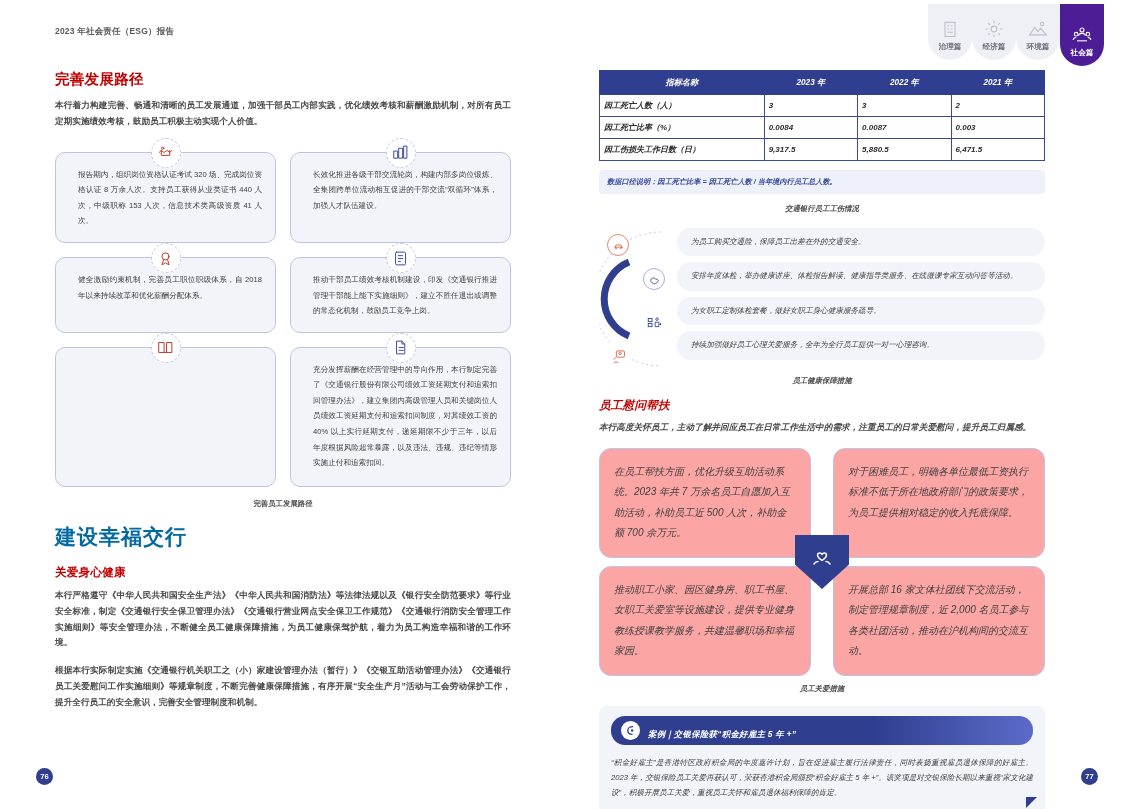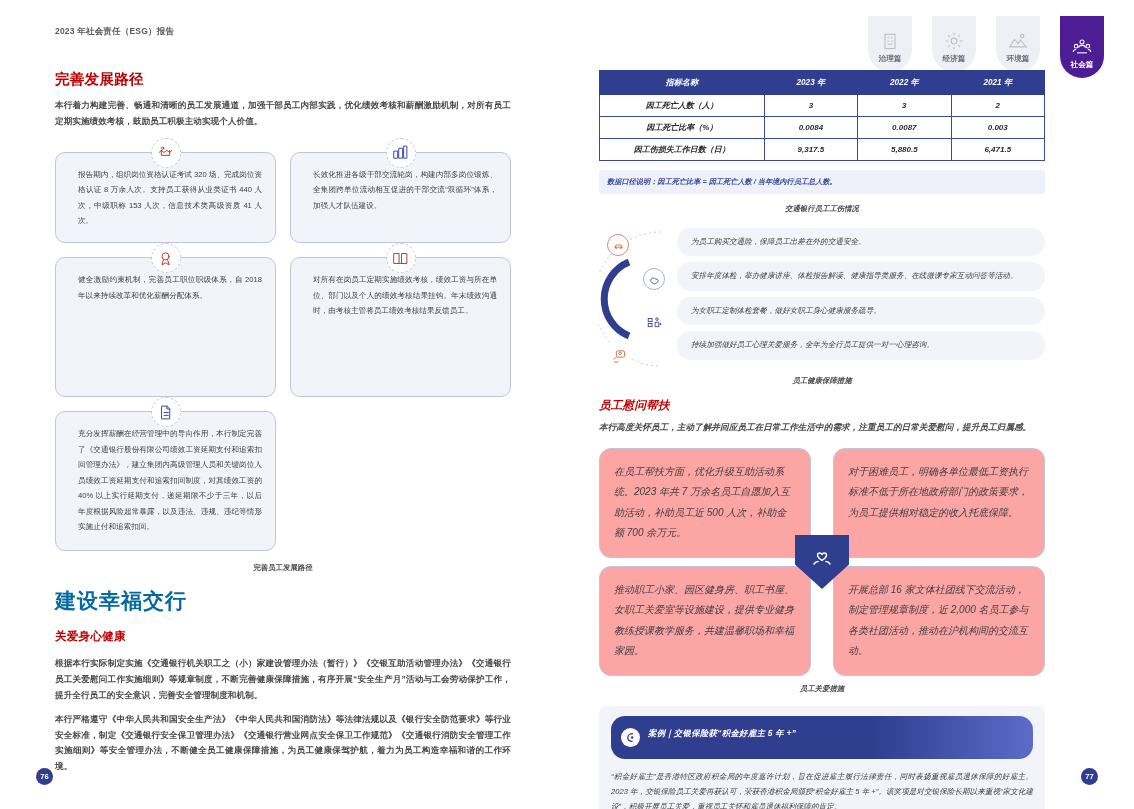--- a/index.html
+++ b/index.html
@@ -55,21 +55,21 @@
 
   
   .rp-content { position: absolute; left: 32px; top: 70px; width: 446px; font-style: italic; }
 
   table.metrics { width: 100%; border-collapse: collapse; }
   table.metrics th {
     background: #2F3E8F; color: #ffffff; font-size: 8.2px; font-weight: bold;
     padding: 6px 4px; border: 1px solid #2F3E8F; text-align: center;
   }
   table.metrics td {
-    font-size: 8px; font-weight: bold; color: #2b2b2b; text-align: center;
+    font-size: 8px; font-weight: bold; color: #2b2b2b; 
     padding: 5px 4px; border: 1px solid #3A4A9E; background: #ffffff;
   }
   table.metrics td.lbl { font-weight: bold; }
 
   .note-bar {
     margin-top: 9px; background: #EEF1FA; border-radius: 4px;
     padding: 7px 8px; text-align: left;
     font-size: 7.2px; color: #3A4A9E; font-weight: bold;
   }
   .tbl-cap {
@@ -102,42 +102,42 @@
     display: flex; align-items: flex-start; justify-content: center;
     padding-top: 11px;
   }
   .pill-badge svg { width: 24px; height: 24px; }
 
   .case-box {
     margin-top: 12px; position: relative;
     background: #F3F4FA; border-radius: 8px; padding: 10px 12px 16px 12px;
   }
   .case-head {
-    display: flex; align-items: flex-start; gap: 8px;
+    display: flex; align-items: flex-end; gap: 8px;
     background: linear-gradient(90deg, #2F3E8F 0%, #2F3E8F 62%, #5C6BC8 100%);
-    border-radius: 14px; padding: 12px 10px; margin-bottom: 10px;
+    border-radius: 14px; padding: 5px 10px; margin-bottom: 10px;
   }
   .case-logo {
     width: 19px; height: 19px; border-radius: 50%;
     background: #ffffff; display: flex; align-items: center; justify-content: center;
     flex: 0 0 auto;
   }
   .case-logo svg { width: 13px; height: 13px; }
   .case-title { font-size: 8.4px; font-weight: bold; color: #ffffff; letter-spacing: .3px; }
   .case-body {
     font-size: 7.6px; line-height: 2.0; color: #3d3d3d; text-align: justify;
   }
   .case-corner {
     position: absolute; right: 8px; bottom: 8px;
     width: 0; height: 0;
     border-left: 11px solid #2F3E8F; border-bottom: 11px solid transparent;
   }
 
   
-  .tabs { position: absolute; right: 30px; top: 16px; display: flex; gap: 20px; }
+  .tabs { position: absolute; right: 30px; top: 4px; display: flex; gap: 0; }
   .tab {
     width: 44px; height: 56px;
     border-radius: 0 0 22px 22px;
     background: #EFF0F6;
     display: flex; flex-direction: column; align-items: center; justify-content: flex-end;
     padding-bottom: 8px; gap: 3px;
   }
   .tab.active { background: #4c1d95; height: 62px; }
   .tab svg { width: 20px; height: 20px; opacity: .5; }
   .tab.active svg { opacity: 1; }
@@ -197,29 +197,37 @@
         <div class="card" style="min-height:60px">
           <span class="card-icon">
             <svg viewBox="0 0 24 24" fill="none" stroke="#C0392B" stroke-width="1.4" stroke-linecap="round" stroke-linejoin="round">
               <circle cx="12" cy="9" r="5"></circle>
                 <path d="M9 14l-2 7 5-3 5 3-2-7"></path>
             </svg>
           </span>
           <div class="card-txt">健全激励约束机制，完善员工职位职级体系，自 2018 年以来持续改革和优化薪酬分配体系。</div>
         </div>
 
+        <div class="card" style="min-height:60px">
+          <span class="card-icon">
+            <svg viewBox="0 0 24 24" fill="none" stroke="#3A4A9E" stroke-width="1.4" stroke-linecap="round" stroke-linejoin="round">
+              <rect x="5" y="3" width="14" height="18" rx="1.5"></rect>
+                <path d="M9 8h6M9 12h6M9 16h3"></path>
+            </svg>
+          </span>
+          <div class="card-txt">推动干部员工绩效考核机制建设，印发《交通银行推进管理干部能上能下实施细则》，建立不胜任退出或调整的常态化机制，鼓励员工竞争上岗。</div>
+        </div>
 
         <div class="card" style="min-height:140px">
           <span class="card-icon">
             <svg viewBox="0 0 24 24" fill="none" stroke="#C0392B" stroke-width="1.4" stroke-linecap="round" stroke-linejoin="round">
               <path d="M3 5h7v14H3zM14 5h7v14h-7z"></path>
                 <path d="M10 19h4"></path>
             </svg>
           </span>
-          <div class="card-txt">对所有在岗员工定期实施绩效考核，绩效工资与所在单位、部门以及个人的绩效考核结果挂钩。年末绩效沟通时，由考核主管将员工绩效考核结果反馈员工。</div>
         </div>
 
         <div class="card" style="min-height:140px">
           <span class="card-icon">
             <svg viewBox="0 0 24 24" fill="none" stroke="#3A4A9E" stroke-width="1.4" stroke-linecap="round" stroke-linejoin="round">
               <path d="M7 3h7l4 4v14H7z"></path>
                 <path d="M14 3v4h4"></path>
                 <path d="M10 12h6M10 16h6"></path>
             </svg>
           </span>
@@ -227,23 +235,23 @@
         </div>
 
       </div>
 
       <div class="fig-cap">完善员工发展路径</div>
 
       <div class="h1-big" style="margin-top:14px">建设幸福交行</div>
 
       <div class="h2-red" style="margin-top:14px">关爱身心健康</div>
 
+      <div class="body-p" style="margin-top:8px">本行严格遵守《中华人民共和国安全生产法》《中华人民共和国消防法》等法律法规以及《银行安全防范要求》等行业安全标准，制定《交通银行安全保卫管理办法》《交通银行营业网点安全保卫工作规范》《交通银行消防安全管理工作实施细则》等安全管理办法，不断健全员工健康保障措施，为员工健康保驾护航，着力为员工构造幸福和谐的工作环境。</div>
+
       <div class="body-p" style="margin-top:12px">根据本行实际制定实施《交通银行机关职工之（小）家建设管理办法（暂行）》《交银互助活动管理办法》《交通银行员工关爱慰问工作实施细则》等规章制度，不断完善健康保障措施，有序开展“安全生产月”活动与工会劳动保护工作，提升全行员工的安全意识，完善安全管理制度和机制。</div>
-
-      <div class="body-p" style="margin-top:8px">本行严格遵守《中华人民共和国安全生产法》《中华人民共和国消防法》等法律法规以及《银行安全防范要求》等行业安全标准，制定《交通银行安全保卫管理办法》《交通银行营业网点安全保卫工作规范》《交通银行消防安全管理工作实施细则》等安全管理办法，不断健全员工健康保障措施，为员工健康保驾护航，着力为员工构造幸福和谐的工作环境。</div>
 
     </div>
 
     <div class="pagenum left">76</div>
   </div>
 
   <div class="page">
 
     <div class="tabs">
       <div class="tab">

